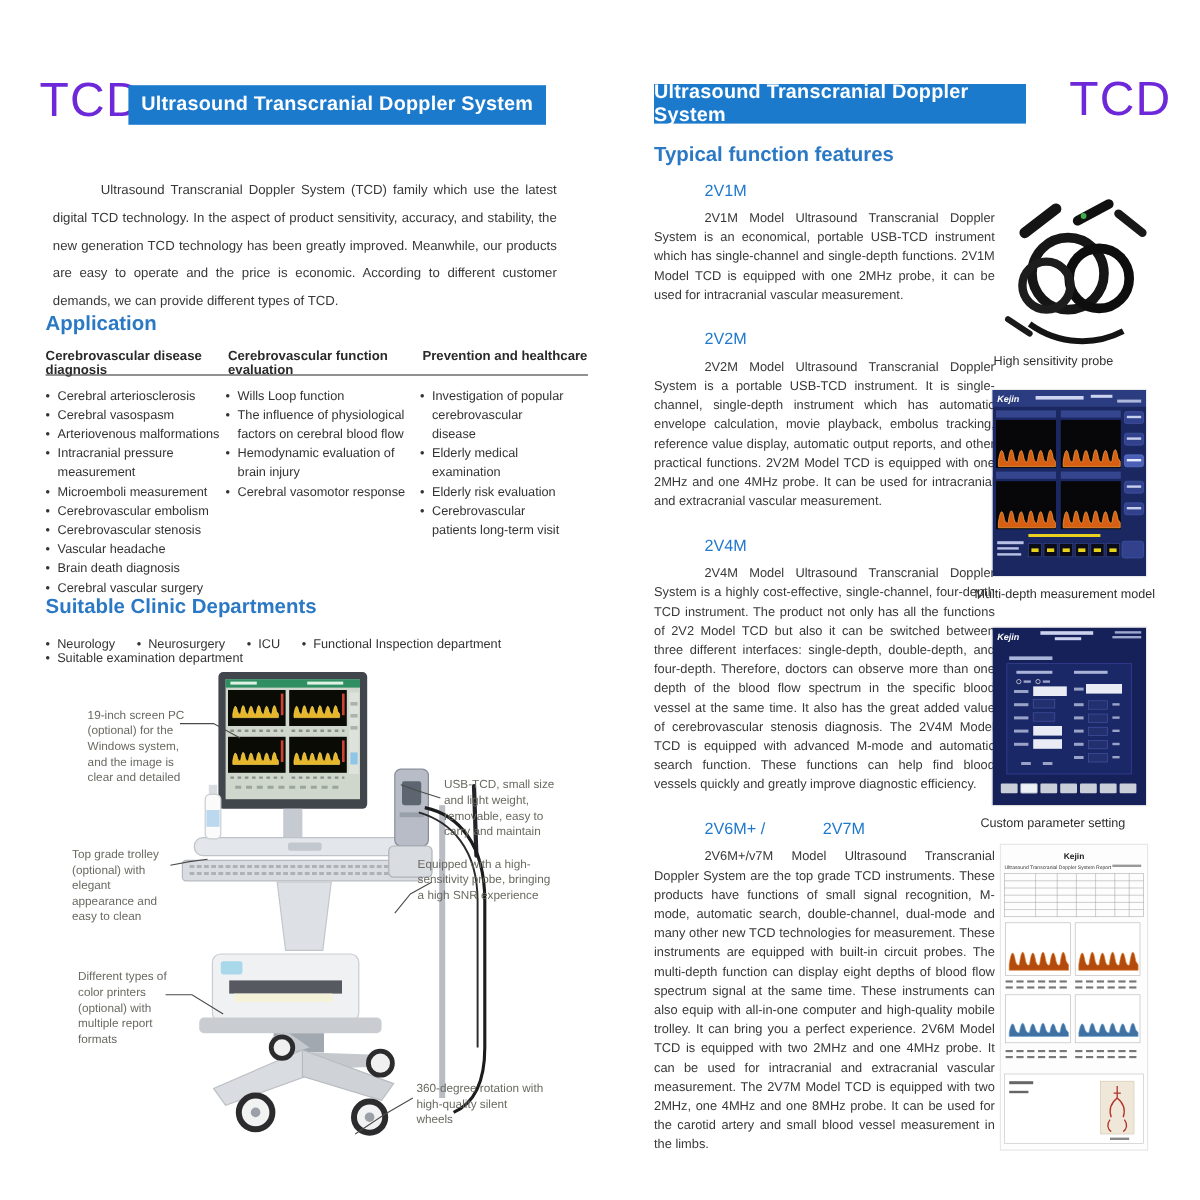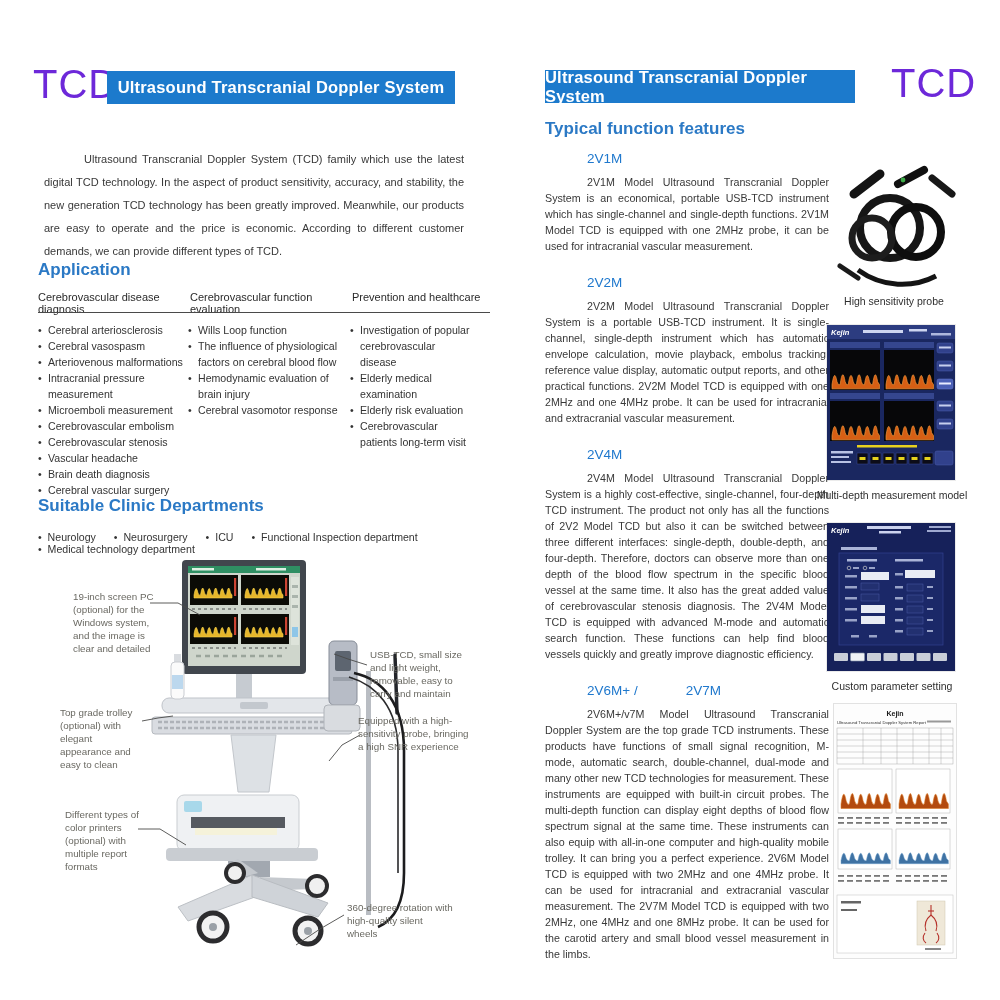--- a/index.html
+++ b/index.html
@@ -9,41 +9,41 @@
 
   
   .tcd-logo{font-size:40px;color:#6d28d9;letter-spacing:1px}
   .banner{background:#1c7acc;color:#fff;font-weight:bold;font-size:16.5px;
           display:flex;align-items:center;justify-content:center;height:33px;letter-spacing:.2px}
 
   
   .intro{left:44px;top:148px;width:420px;font-size:11px;line-height:23px;
          text-align:justify;text-indent:40px;color:#383838}
   h2.sec{font-size:17px;font-weight:bold;color:#2b79c5;margin:0}
-  .app-head{font-weight:normal;font-size:11px;color:#2a2a2a;top:291px}
+  .app-head{font-weight:bold;font-size:11px;color:#2a2a2a;top:291px}
   .app-rule{left:38px;top:312px;width:452px;border-top:1.5px solid #4a4a4a}
   ul.app{list-style:none;margin:0;padding:0;top:322px;font-size:10.6px;line-height:16px;color:#333}
   ul.app li{position:relative;padding-left:10px}
   ul.app li:before{content:"\2022";position:absolute;left:0;top:0}
   .dept{left:38px;top:531px;width:450px;font-size:10.6px;color:#333}
   .dept span{margin-right:15px;white-space:nowrap}
   .dept span:before{content:"\2022\00a0\00a0";color:#333}
 
   
   .figure{left:30px;top:555px;width:470px;height:425px}
   .figure svg.cartsvg{position:absolute;left:0;top:0}
   .callout{position:absolute;font-size:9.8px;line-height:1.32;color:#6a6962}
 
   
   .rtitle{left:545px;top:119px}
   .rcol{left:545px;top:151px;width:284px}
   .model h3{margin:0 0 8px 42px;font-size:13.5px;font-weight:normal;color:#1f78cd;display:flex;gap:48px}
   .model p{margin:0 0 21px 0;font-size:10.7px;line-height:16px;text-align:justify;
            text-indent:42px;color:#383838}
-  .caption{font-size:10.5px;color:#2f2f2f;text-align:center}
+  .caption{font-size:10.5px;color:#2f2f2f;text-align:left}
   .shot{box-shadow:0 0 0 1px rgba(0,0,0,.08)}
 </style>
 </head>
 <body>
 
 <div class="abs tcd-logo" style="left:33px;top:62px">TCD</div>
 <div class="abs banner" style="left:107px;top:71px;width:348px">Ultrasound Transcranial Doppler System</div>
 
 <p class="abs intro" style="margin:0">Ultrasound Transcranial Doppler System (TCD) family which use the latest digital TCD technology. In the aspect of product sensitivity, accuracy, and stability, the new generation TCD technology has been greatly improved. Meanwhile, our products are easy to operate and the price is economic. According to different customer demands, we can provide different types of TCD.</p>
 
@@ -78,21 +78,21 @@
   <li>Elderly risk evaluation</li>
   <li>Cerebrovascular patients long-term visit</li>
 </ul>
 
 <h2 class="abs sec" style="left:38px;top:496px">Suitable Clinic Departments</h2>
 <div class="abs dept">
   <span>Neurology</span>
   <span>Neurosurgery</span>
   <span>ICU</span>
   <span>Functional Inspection department</span>
-  <span>Medical technology department</span>
+  <span>Suitable examination department</span>
 </div>
 
 <div class="abs figure">
   <svg class="cartsvg" width="470" height="425" viewBox="0 0 470 425">
     <defs>
       <path id="wave" d="M0,14 Q2,2 4,12 Q5,15 6.5,14 Q8.5,1 10.5,12 Q11.5,15 13,14 Q15,2 17,12 Q18,15 19.5,14 Q21.5,1 23.5,12 Q24.5,15 26,14 Q28,2 30,12 Q31,15 32.5,14 Q34.5,1 36.5,12 L38,14 L38,17 L0,17 Z"></path>
     </defs>
 
     <rect x="336" y="116" width="5" height="244" fill="#b9bdc3"></rect>
 
@@ -183,21 +183,21 @@
       <polyline points="108,274 130,274 156,290"></polyline>
       <polyline points="337,110 318,104 304,99"></polyline>
       <polyline points="330,180 312,190 299,206"></polyline>
       <polyline points="314,360 290,374 266,390"></polyline>
     </g>
   </svg>
   <div class="callout" style="left:43px;top:36px;width:95px">19-inch screen PC (optional) for the Windows system, and the image is clear and detailed</div>
   <div class="callout" style="left:30px;top:152px;width:84px">Top grade trolley (optional) with elegant appearance and easy to clean</div>
   <div class="callout" style="left:35px;top:254px;width:80px">Different types of color printers (optional) with multiple report formats</div>
   <div class="callout" style="left:340px;top:94px;width:102px">USB-TCD, small size and light weight, removable, easy to carry and maintain</div>
-  <div class="callout" style="left:328px;top:160px;width:118px">Equipped with a high-sensitivity probe, bringing a high SNR experience</div>
+  <div class="callout" style="left:318px;top:160px;width:118px">Equipped with a high-sensitivity probe, bringing a high SNR experience</div>
   <div class="callout" style="left:317px;top:347px;width:108px">360-degree rotation with high-quality silent wheels</div>
 </div>
 
 <div class="abs banner" style="left:545px;top:70px;width:310px">Ultrasound Transcranial Doppler System</div>
 <div class="abs tcd-logo" style="left:891px;top:61px">TCD</div>
 
 <h2 class="abs sec rtitle">Typical function features</h2>
 
 <div class="abs rcol">
   <div class="model">

